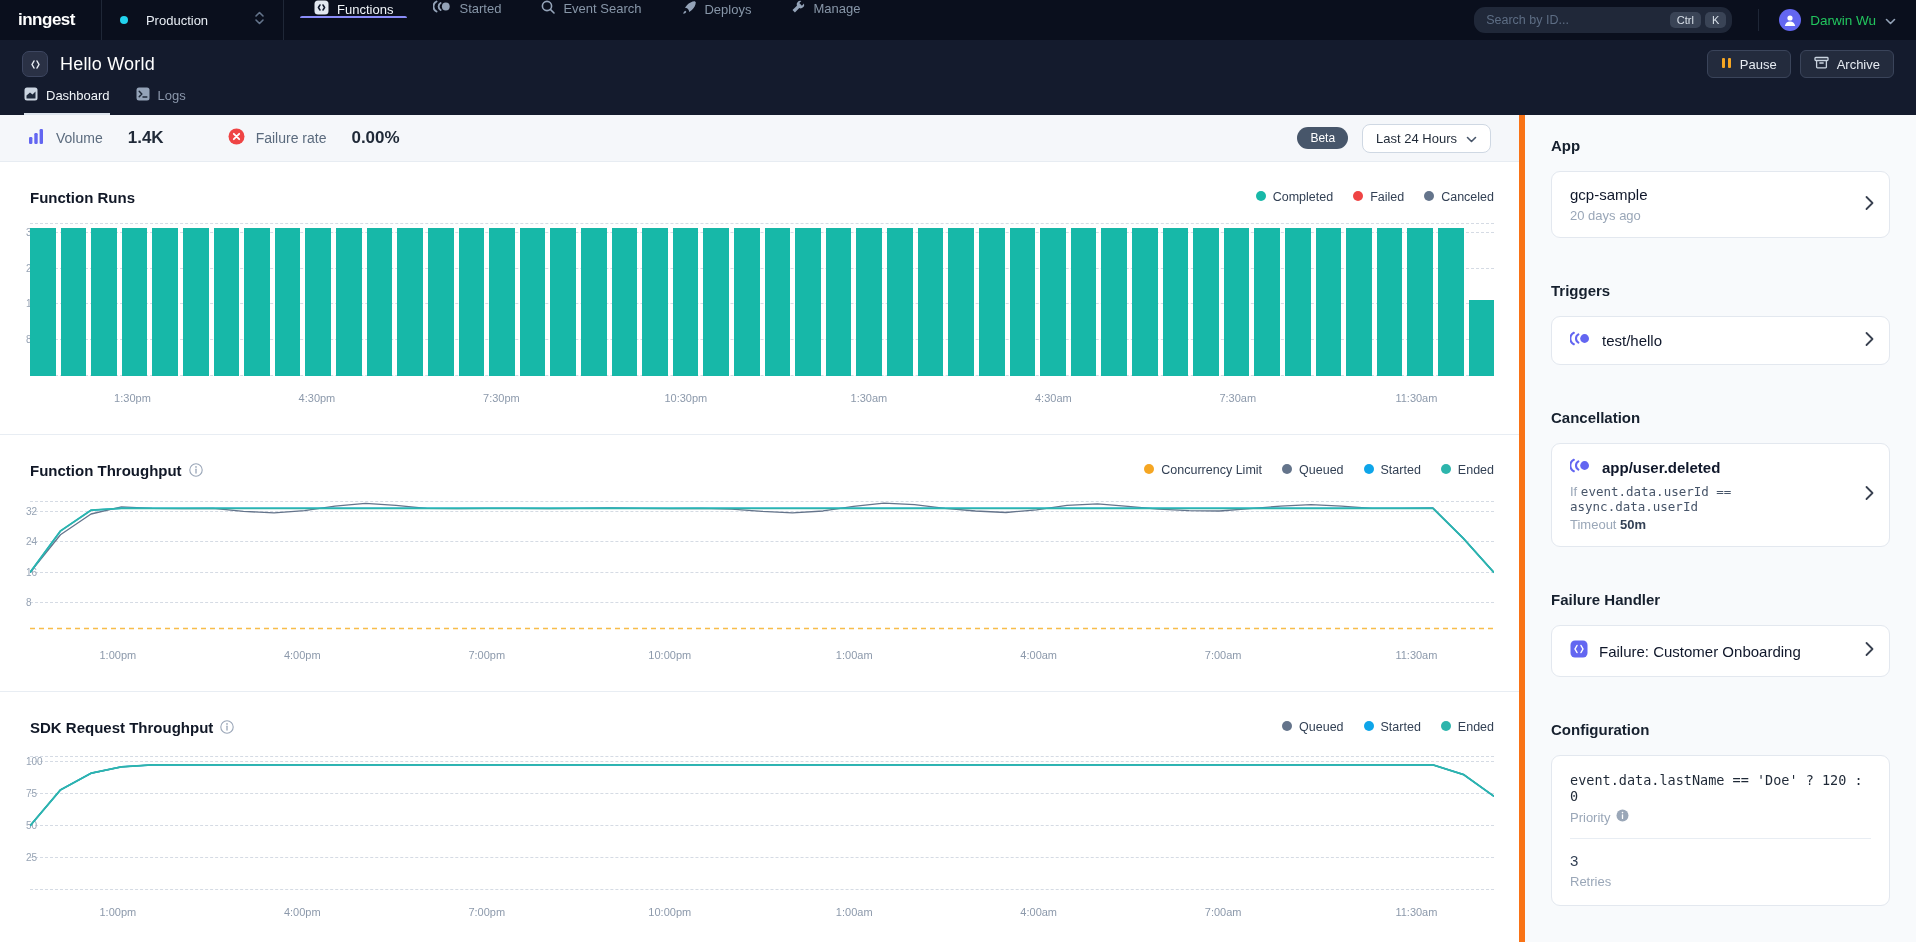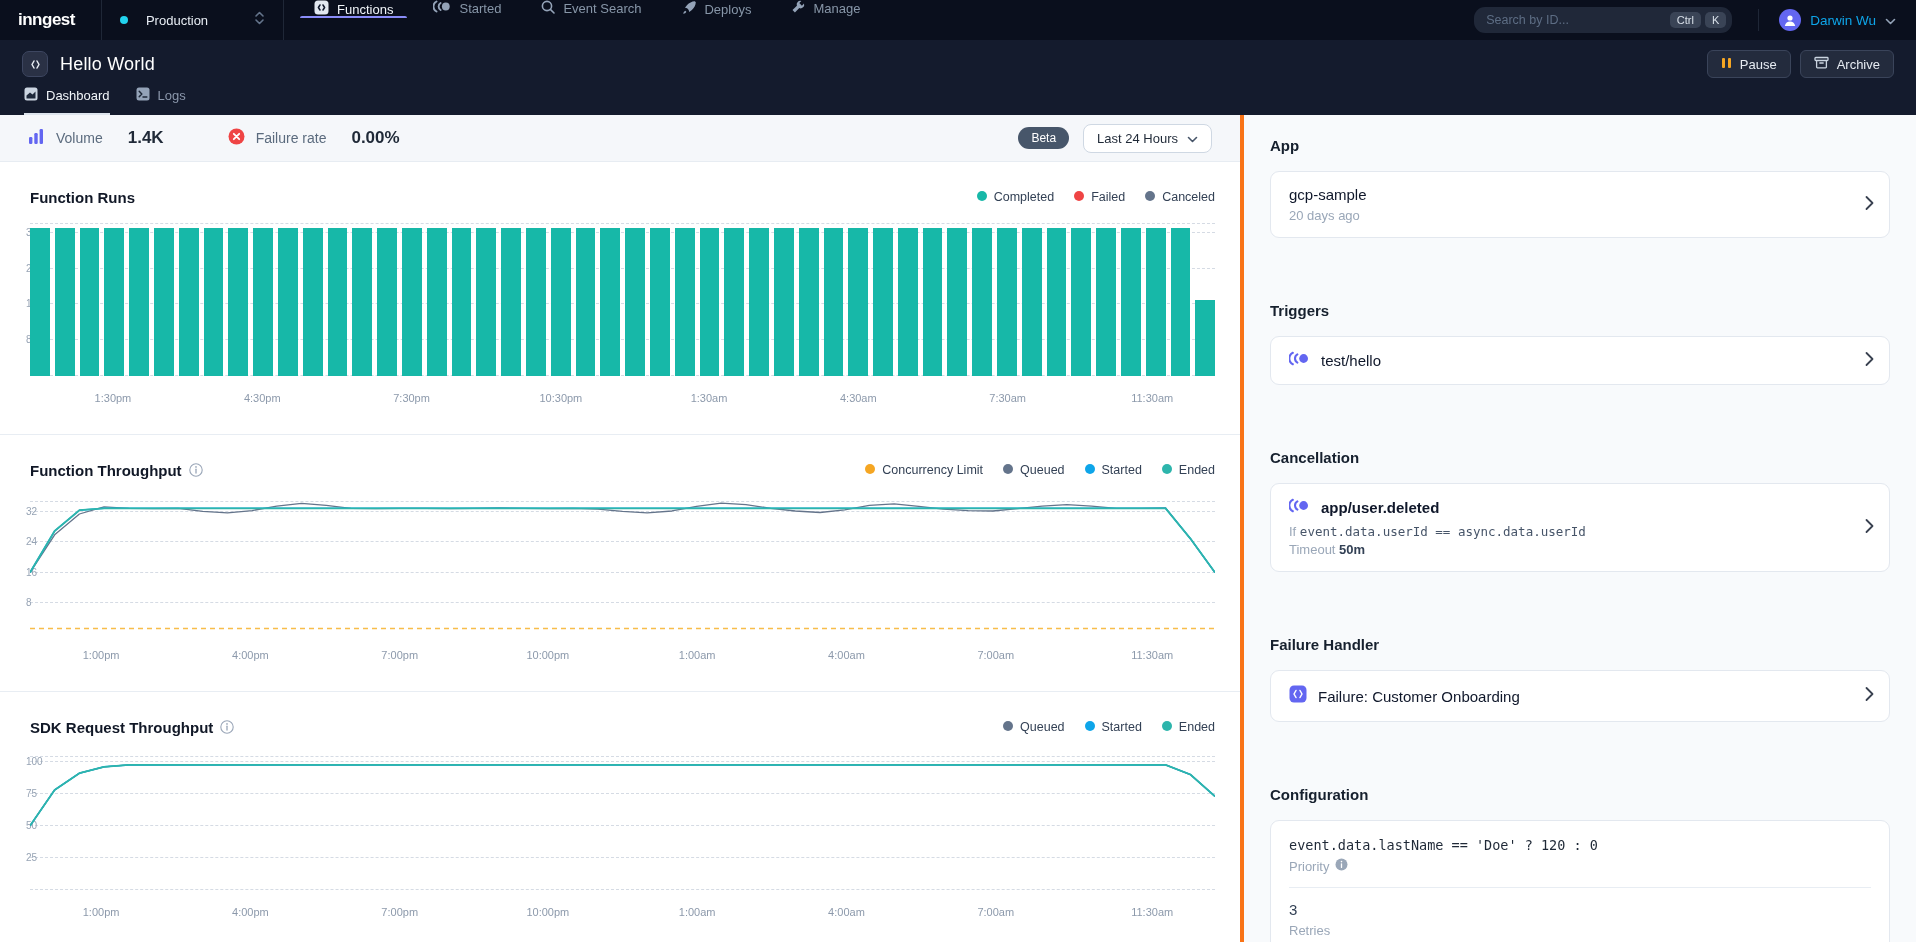--- a/index.html
+++ b/index.html
@@ -16,36 +16,36 @@
   .nav-tabs { display:flex; align-items:flex-start; margin-left:10px; }
   .nav-tab { display:flex; align-items:center; gap:8px; padding:0 14px; margin:0 6px; font-size:13px; color:#8796a8; position:relative; cursor:pointer; }
   .nav-tab.active { color:#f1f5f9; }
   .nav-tab.active::after { content:""; position:absolute; left:0; right:0; bottom:0; height:2px; background:#8a8cf8; border-radius:2px 2px 0 0; }
   .nav-right { margin-left:auto; display:flex; align-items:center; }
   .searchbox { display:flex; align-items:center; background:#202839; border-radius:11px; height:26px; width:258px; padding:0 6px 0 12px; margin-right:26px; }
   .searchbox .ph { color:#5d6d84; font-size:12.5px; flex:1; }
   .kbd { background:#3a4456; color:#d9e0e9; border-radius:5px; font-size:11px; padding:2px 7px; margin-left:4px; }
   .user { display:flex; align-items:center; gap:9px; padding:0 20px; border-left:1px solid #1f2737; }
   .avatar { width:22px; height:22px; border-radius:50%; background:#6366f1; display:flex; align-items:center; justify-content:center; }
-  .user-name { color:#0ea5e9; font-size:13.5px; }
+  .user-name { color:#22c55e; font-size:13.5px; }
 
   
   .fnheader { height:75px; background:#141b2d; display:flex; flex-direction:column; padding:0 22px; }
   .fnheader-top { display:flex; align-items:center; gap:12px; margin-top:10px; }
   .fn-iconbox { width:26px; height:26px; border-radius:7px; background:#2a3145; border:1px solid #3d4660; display:flex; align-items:center; justify-content:center; }
   .fn-title { color:#fff; font-size:18px; font-weight:500; letter-spacing:.2px; }
   .header-actions { margin-left:auto; display:flex; gap:9px; }
   .hbtn { display:flex; align-items:center; gap:8px; background:#232b3d; border:1px solid #3a445a; border-radius:6px; color:#e6ebf2; font-size:13px; padding:5px 13px; cursor:pointer; }
   .fn-tabs { display:flex; gap:26px; margin-top:auto; padding-left:2px; }
   .fn-tab { display:flex; align-items:center; gap:8px; font-size:13px; color:#8b97ab; padding-bottom:9px; border-bottom:2px solid transparent; cursor:pointer; }
   .fn-tab.active { color:#f1f5f9; border-bottom-color:#dde4ec; }
 
   
   .content { display:flex; height:827px; }
-  .main { width:1244px; background:#fff; border-right:4px solid #f97316; overflow:hidden; }
+  .main { width:1525px; background:#fff; border-right:6px solid #f97316; overflow:hidden; }
   .sidebar { flex:1; background:#f8fafc; padding:22px 26px; overflow:hidden; }
 
   
   .statsbar { height:47px; background:#f5f7fa; border-bottom:1px solid #e7ecf2; display:flex; align-items:center; padding:0 28px; }
   .stat { display:flex; align-items:center; gap:11px; }
   .stat + .stat { margin-left:64px; }
   .stat-label { font-size:14px; color:#5b6b7e; }
   .stat-value { font-size:17px; color:#1f2937; font-weight:600; margin-left:14px; }
   .stats-right { margin-left:auto; display:flex; align-items:center; gap:14px; }
   .beta-badge { background:#47566a; color:#fff; font-size:12px; border-radius:999px; padding:4px 13px; }
@@ -65,21 +65,21 @@
   .gridline { position:absolute; left:0; right:0; height:0; border-top:1px dashed #d5dbe4; }
   .ytick { position:absolute; left:-4px; font-size:10px; color:#96a3b4; }
   .bars { position:absolute; inset:0; display:flex; align-items:flex-end; gap:5px; }
   .bar { flex:1; }
   svg.lines { position:absolute; inset:0; width:100%; height:100%; }
   .xlabels { position:relative; height:24px; margin-bottom:34px; }
   .xlabels span { position:absolute; top:16px; transform:translateX(-50%); font-size:11px; color:#8c99ab; white-space:nowrap; }
   .divider { border:0; border-top:1px solid #e8edf3; }
 
   
-  .side-section { margin-bottom:64px; }
+  .side-section { margin-bottom:44px; }
   .side-heading { font-size:15px; font-weight:600; color:#16202e; margin-bottom:17px; }
   .card { position:relative; background:#fff; border:1px solid #e3e8ef; border-radius:9px; padding:14px 44px 14px 18px; cursor:pointer; }
   .card .chev { position:absolute; right:15px; top:50%; transform:translateY(-50%); }
   .card-title { font-size:15px; color:#0f172a; font-weight:500; }
   .card-sub { font-size:13px; color:#9aa7b8; margin-top:5px; }
   .row-icon { display:flex; align-items:center; gap:11px; }
   .cond-row { margin-top:7px; font-size:13px; color:#9aa7b8; }
   .cond-row .code { font-family:"DejaVu Sans Mono", monospace; color:#475569; font-size:12.5px; }
   .timeout-row { margin-top:3px; font-size:13px; color:#9aa7b8; }
   .timeout-row b { color:#334155; font-weight:600; }

